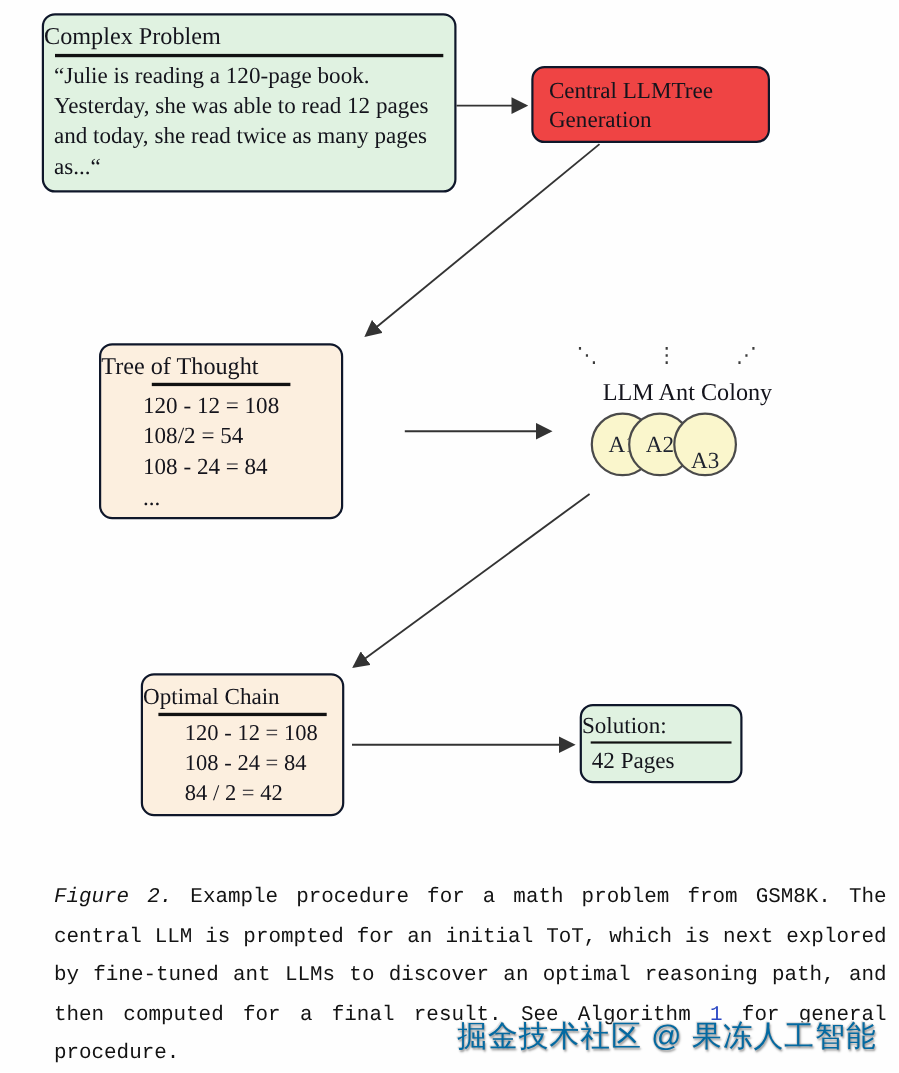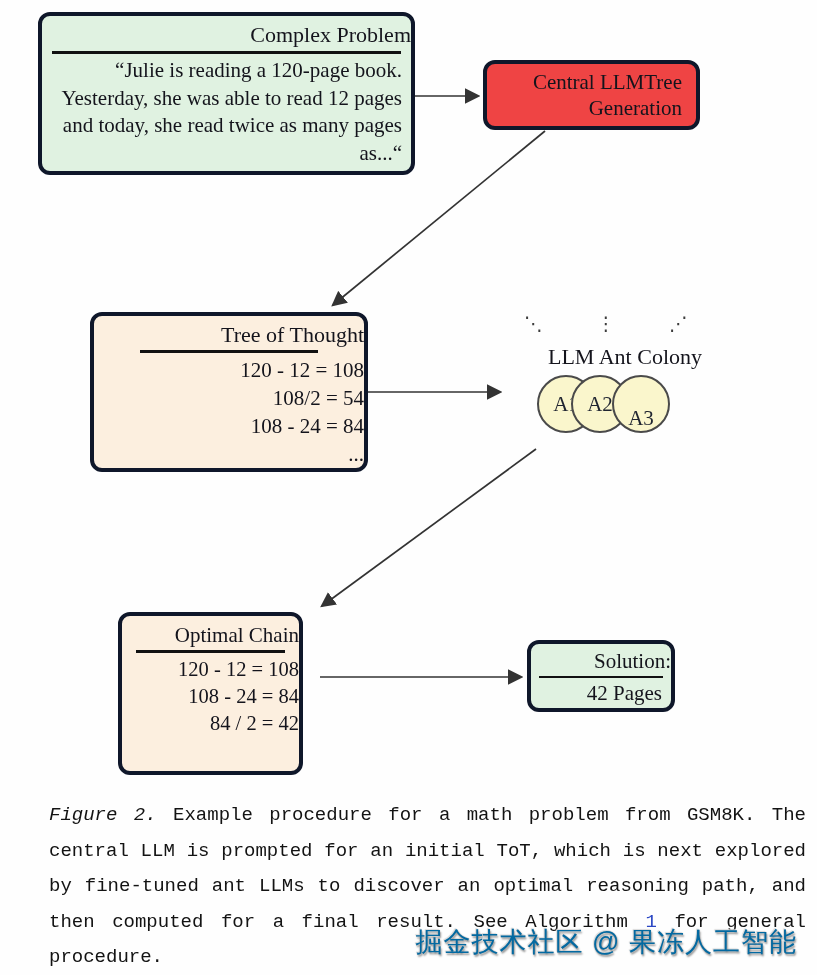--- a/index.html
+++ b/index.html
@@ -10,38 +10,38 @@
     background: #fefefe;
     overflow: hidden;
     font-family: "Liberation Serif", serif;
     color: #14141c;
   }
   .edges { position: absolute; left: 0; top: 0; z-index: 3; pointer-events: none; }
 
   .node {
     position: absolute;
     box-sizing: border-box;
-    border: 4px solid #0f172a;
+    border: 2px solid #0f172a;
     border-radius: 12px;
-    text-align: right;
+    text-align: left;
     z-index: 2;
   }
   .node-title { font-size: 22px; line-height: 26px; padding-top: 6px; }
   .rule { border-top: 3px solid #111111; margin: 3px 10px 0; height: 0; }
   .rule.narrow { margin: 2px 46px 0; }
   .rule.mid { margin: 2px 14px 0; }
   .node-body { font-size: 21px; line-height: 27.5px; padding: 3px 9px 0; }
   .steps { font-size: 21px; line-height: 28px; padding-top: 3px; padding-left: 38px; }
 
   #node-complex   { left: 38px;  top: 12px;  width: 377px; height: 163px; background: #e0f2e1; }
   #node-central   { left: 483px; top: 60px;  width: 217px; height: 70px;  background: #e1e1f7;
                     display: flex; align-items: center; justify-content: center;
                     font-size: 21px; line-height: 26px; padding: 0 14px; }
-  #node-tot       { left: 90px;  top: 312px; width: 278px; height: 160px; background: #fcefdf; }
-  #node-optimal   { left: 118px; top: 612px; width: 185px; height: 163px; background: #fcefdf; }
+  #node-tot       { left: 90px;  top: 312px; width: 222px; height: 160px; background: #fcefdf; }
+  #node-optimal   { left: 128px; top: 612px; width: 185px; height: 130px; background: #fcefdf; }
   #node-optimal .node-title { font-size: 21px; }
   #node-optimal .steps { font-size: 20.5px; line-height: 27px; }
   #node-solution  { left: 527px; top: 640px; width: 148px; height: 72px;  background: #e0f2e1; }
   #node-solution .node-title { font-size: 21px; line-height: 24px; padding-top: 5px; }
   #node-solution .rule { margin: 3px 8px 0; border-top-width: 2.5px; }
   #node-solution .node-body { font-size: 21px; padding-top: 2px; }
 
   .colony-dots {
     position: absolute; left: 518px; top: 312px; width: 176px;
     display: flex; justify-content: space-between; padding: 0 6px; box-sizing: border-box;

